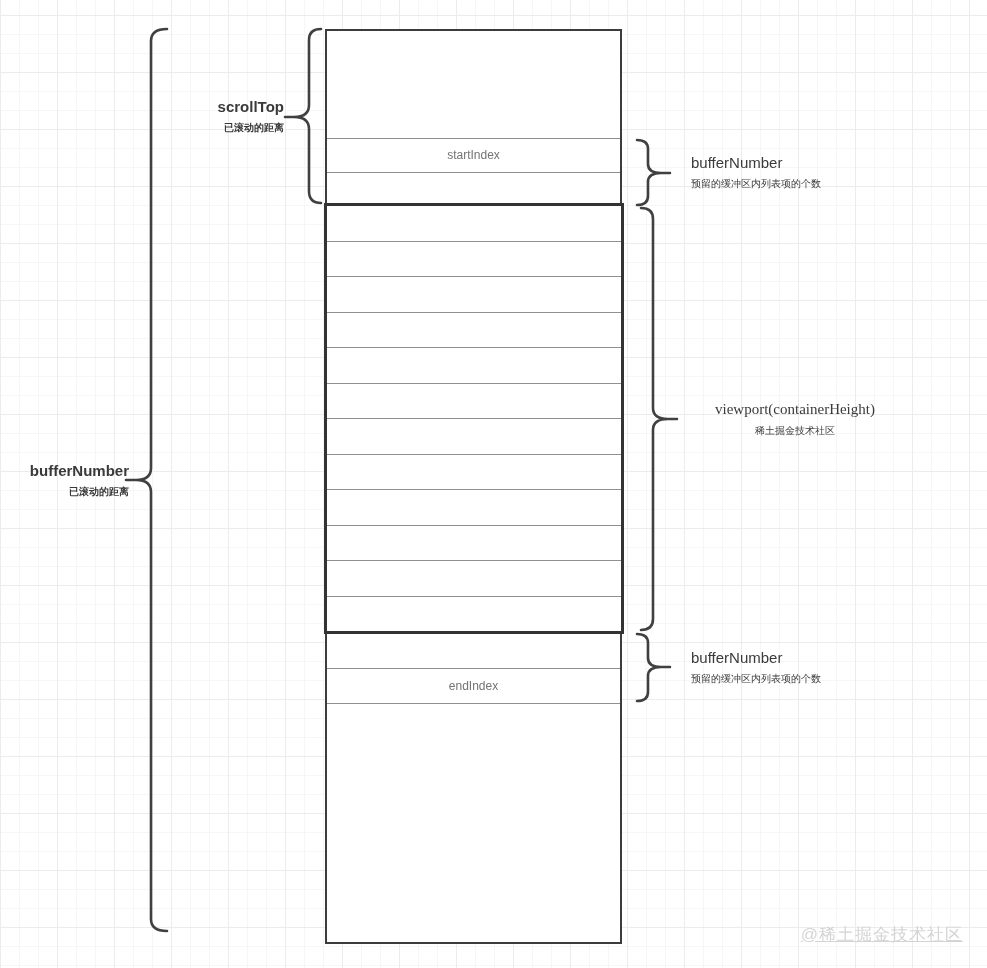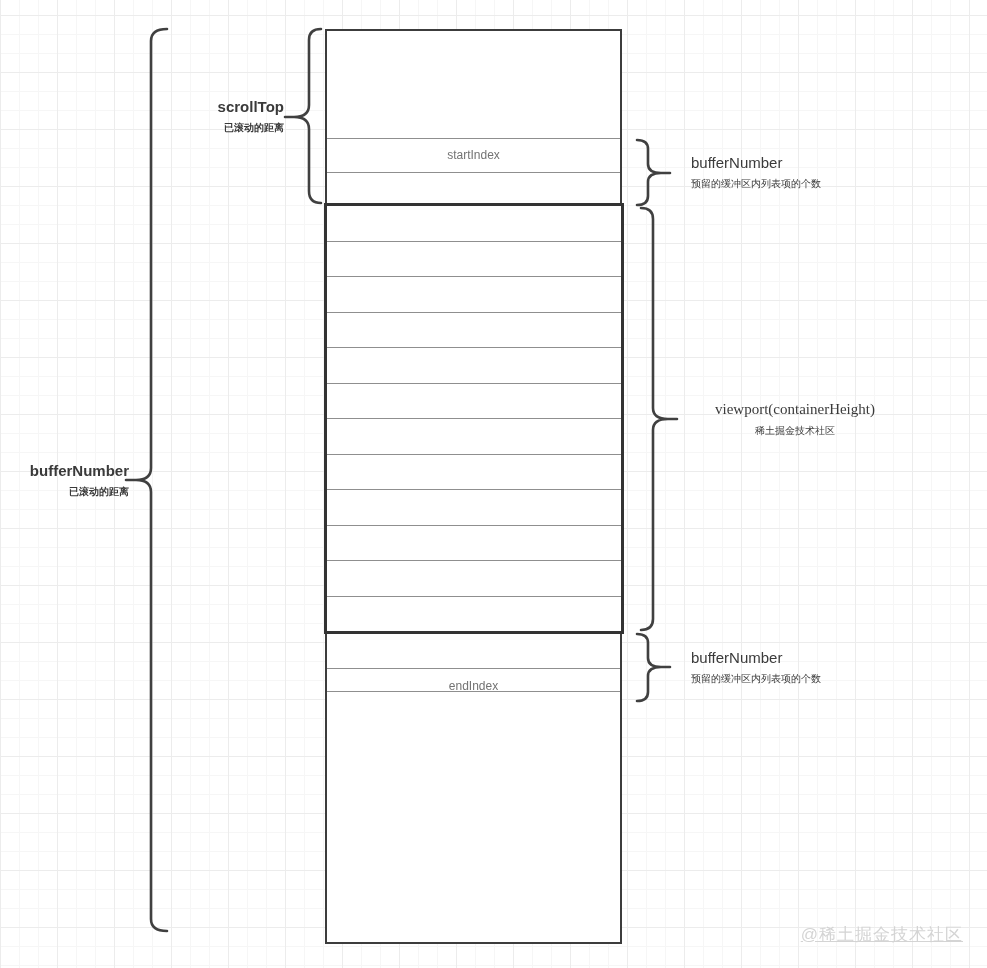--- a/index.html
+++ b/index.html
@@ -36,21 +36,21 @@
     position: absolute;
     left: 0; right: 0;
     border-top: 1px solid #8f8f8f;
     border-bottom: 1px solid #8f8f8f;
     text-align: center;
     font-size: 12px;
     color: #737373;
     box-sizing: border-box;
   }
   .row-startindex { top: 107px; height: 35px; line-height: 33px; }
-  .row-endindex  { top: 637px; height: 24px; line-height: 34px; }
+  .row-endindex  { top: 637px; height: 36px; line-height: 34px; }
 
   .viewport-box {
     position: absolute;
     left: 324px; top: 203px;
     width: 300px; height: 431px;
     border: 3px solid #333333;
     background: #ffffff;
     box-sizing: border-box;
     display: flex;
     flex-direction: column;

